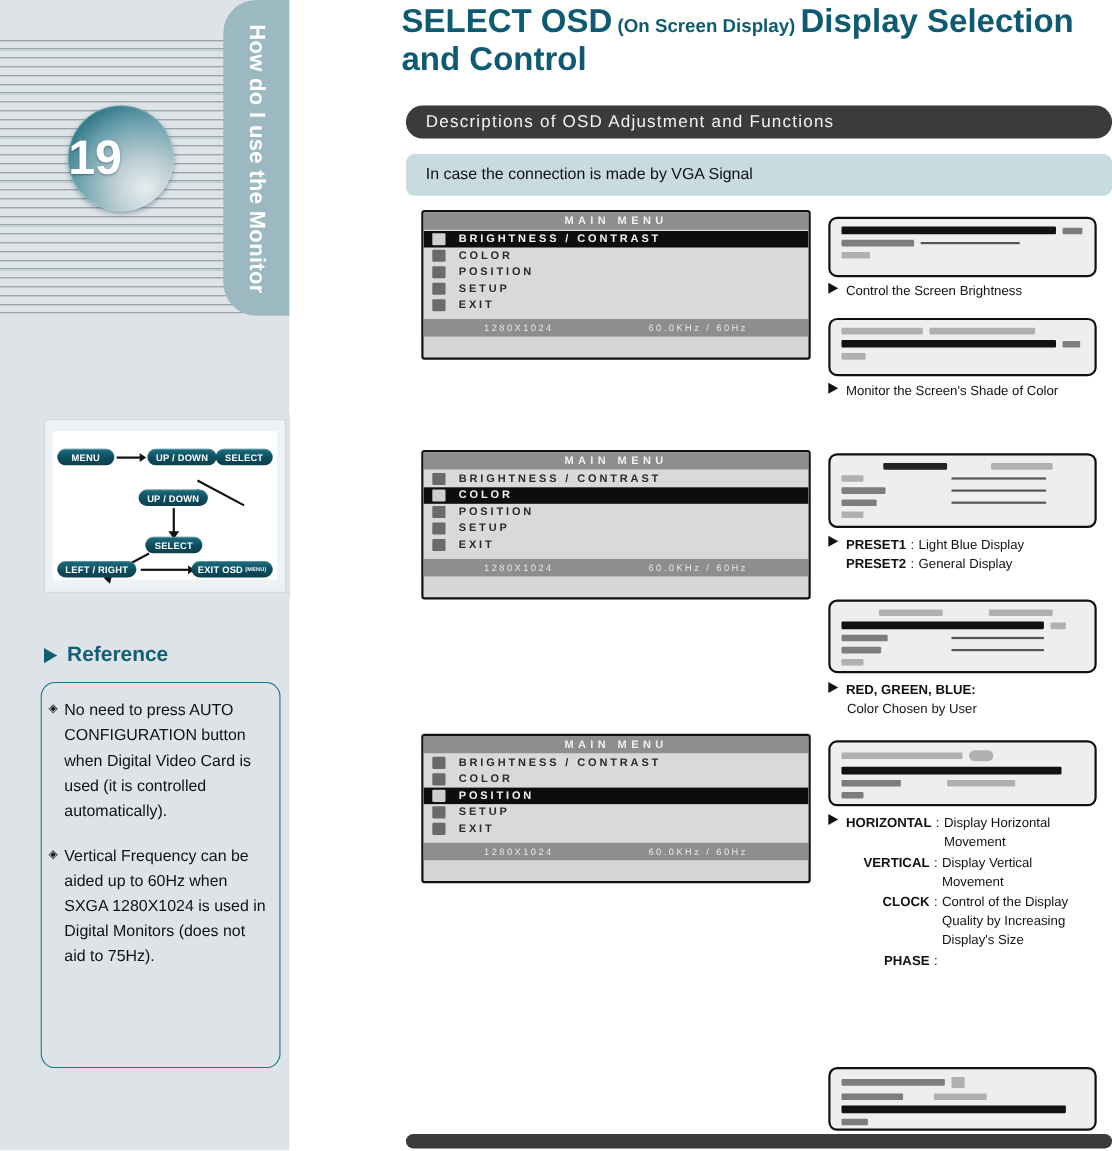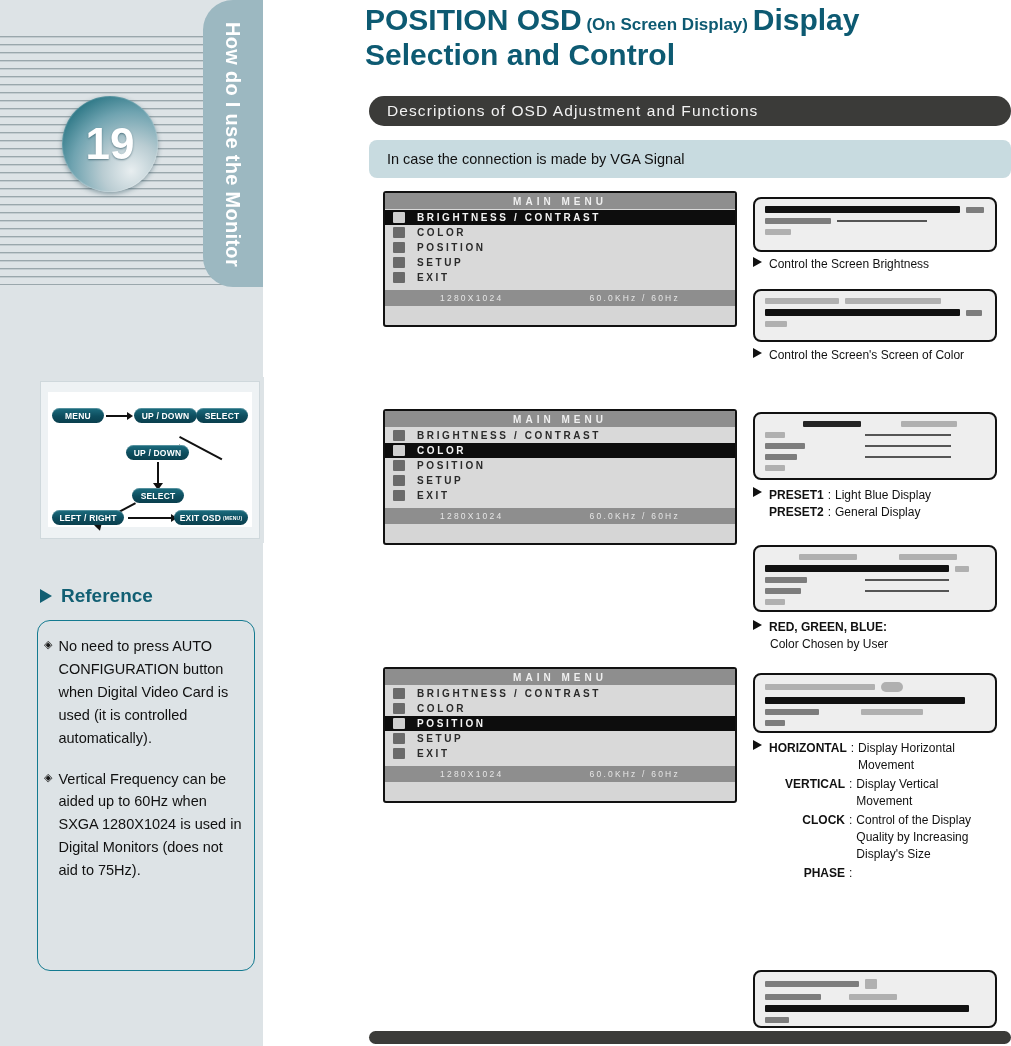--- a/index.html
+++ b/index.html
@@ -21,21 +21,21 @@
       to bottom,
       #dde3e6 0px, #dde3e6 6px,
       #9aa7ac 6px, #9aa7ac 7px,
       #c3ccd0 7px, #c3ccd0 8px
     );
   }
   #chapter-circle{
     position:absolute;left:62px;top:96px;width:96px;height:96px;border-radius:50%;
     background:radial-gradient(circle at 72% 78%, #e8eef0 0%, #b9ccd2 28%, #6fa3b0 58%, #22707f 85%, #1d6272 100%);
     box-shadow:0 2px 5px rgba(30,70,85,.45), inset 0 0 0 1px rgba(255,255,255,.15);
-    display:flex;align-items:center;justify-content:center;
+    display:flex;align-items:center;
   }
   #chapter-circle span{
     color:#ffffff;font-size:44px;font-weight:bold;letter-spacing:0px;
     text-shadow:0 1px 2px rgba(20,60,75,.55);
     line-height:1;
   }
 
   
   #vtab{
     position:absolute;left:203px;top:0;width:60px;height:287px;
@@ -265,21 +265,21 @@
     <div class="ref-item">
       <span class="ref-bullet">◈</span>
       <span class="ref-text">Vertical Frequency can be aided up to 60Hz  when SXGA 1280X1024 is used in Digital Monitors (does not aid to 75Hz).</span>
     </div>
   </div>
 </div>
 
 <div id="main">
 
   <div id="page-title">
-    <span>POSITION OSD</span><span class="small"> <span>(On Screen Display)</span> </span><span>Display Selection and Control</span>
+    <span>SELECT OSD</span><span class="small"> <span>(On Screen Display)</span> </span><span>Display Selection and Control</span>
   </div>
 
   <div id="section-band">
     <span>Descriptions of OSD Adjustment and Functions</span>
   </div>
 
   <div id="vga-band">
     <span>In case the connection is made by VGA Signal</span>
   </div>
 </div>
@@ -398,21 +398,21 @@
   </div>
   <div class="tline">
     <div class="bar hl" style="width:195px;"></div>
     <div class="blk gray" style="width:16px;"></div>
   </div>
   <div class="tline">
     <div class="blk light" style="width:22px;"></div>
   </div>
 </div>
 <div class="caption" style="top:347px;">
-  <span class="tri"></span><span>Control the Screen's Screen of Color</span>
+  <span class="tri"></span><span>Monitor the Screen's Shade of Color</span>
 </div>
 
 <div class="thumb" style="top:412px;height:68px;">
   <div class="tline" style="padding-left:38px;">
     <div class="blk" style="width:58px;"></div>
     <div class="blk light" style="width:56px;margin-left:34px;"></div>
   </div>
   <div class="tline">
     <div class="blk light" style="width:20px;"></div>
     <div class="thin" style="width:86px;margin-left:74px;"></div>

